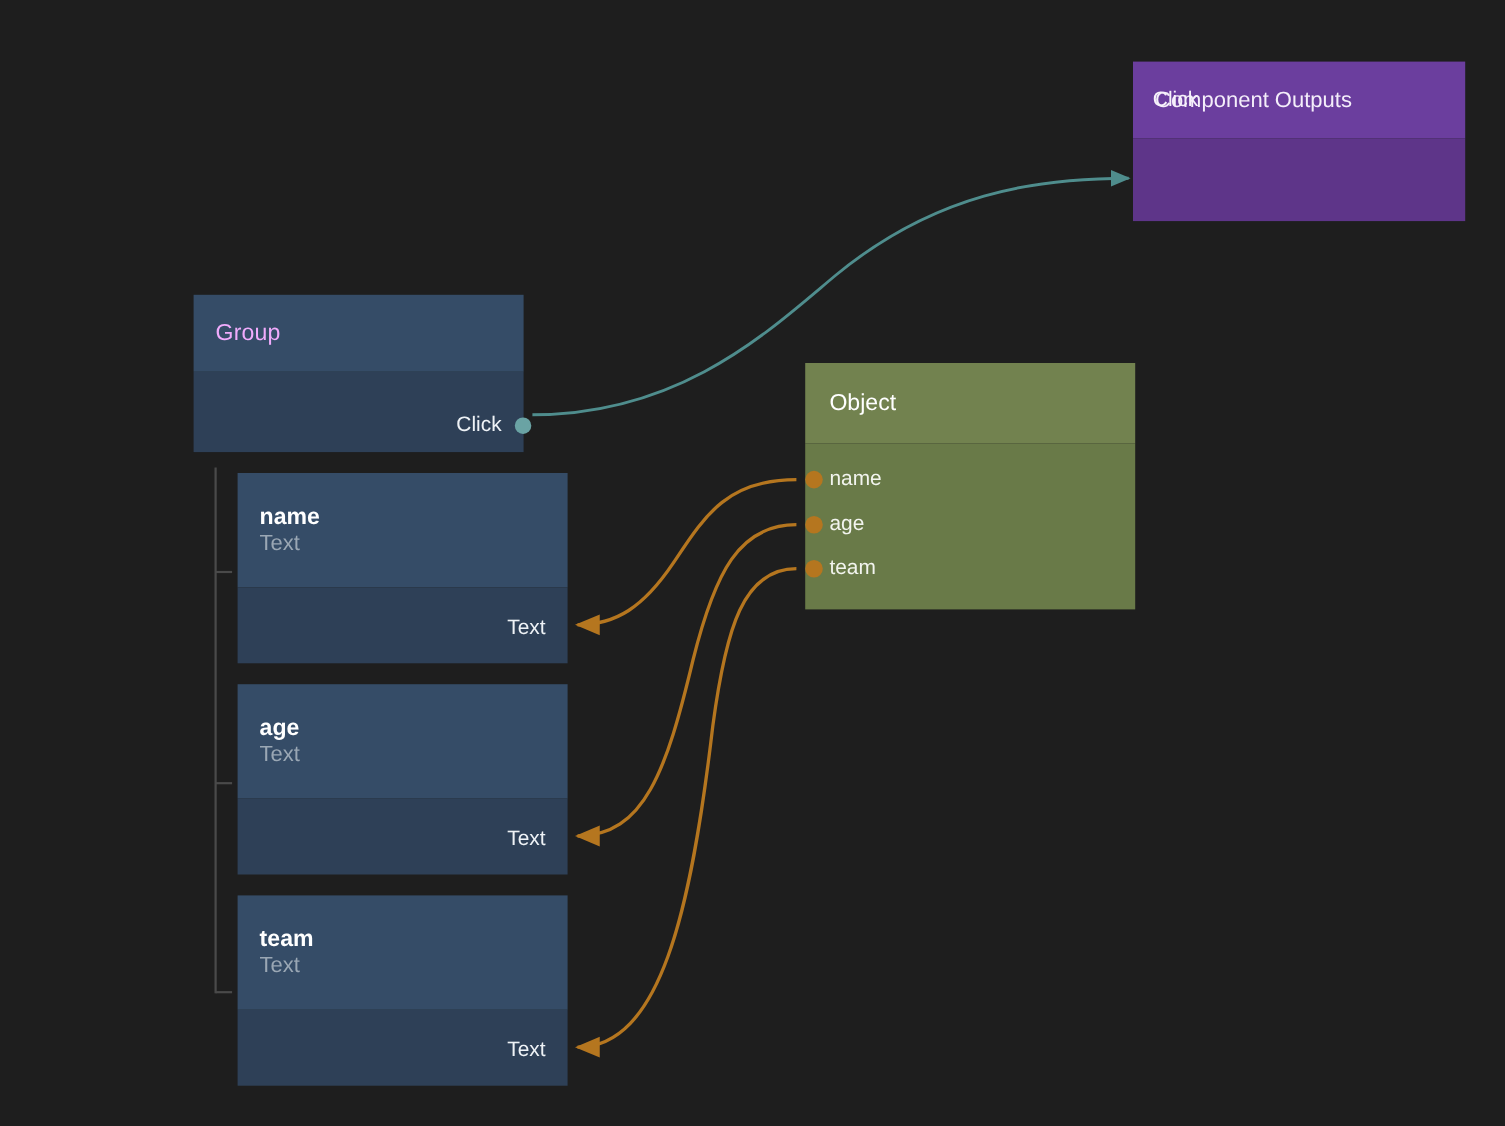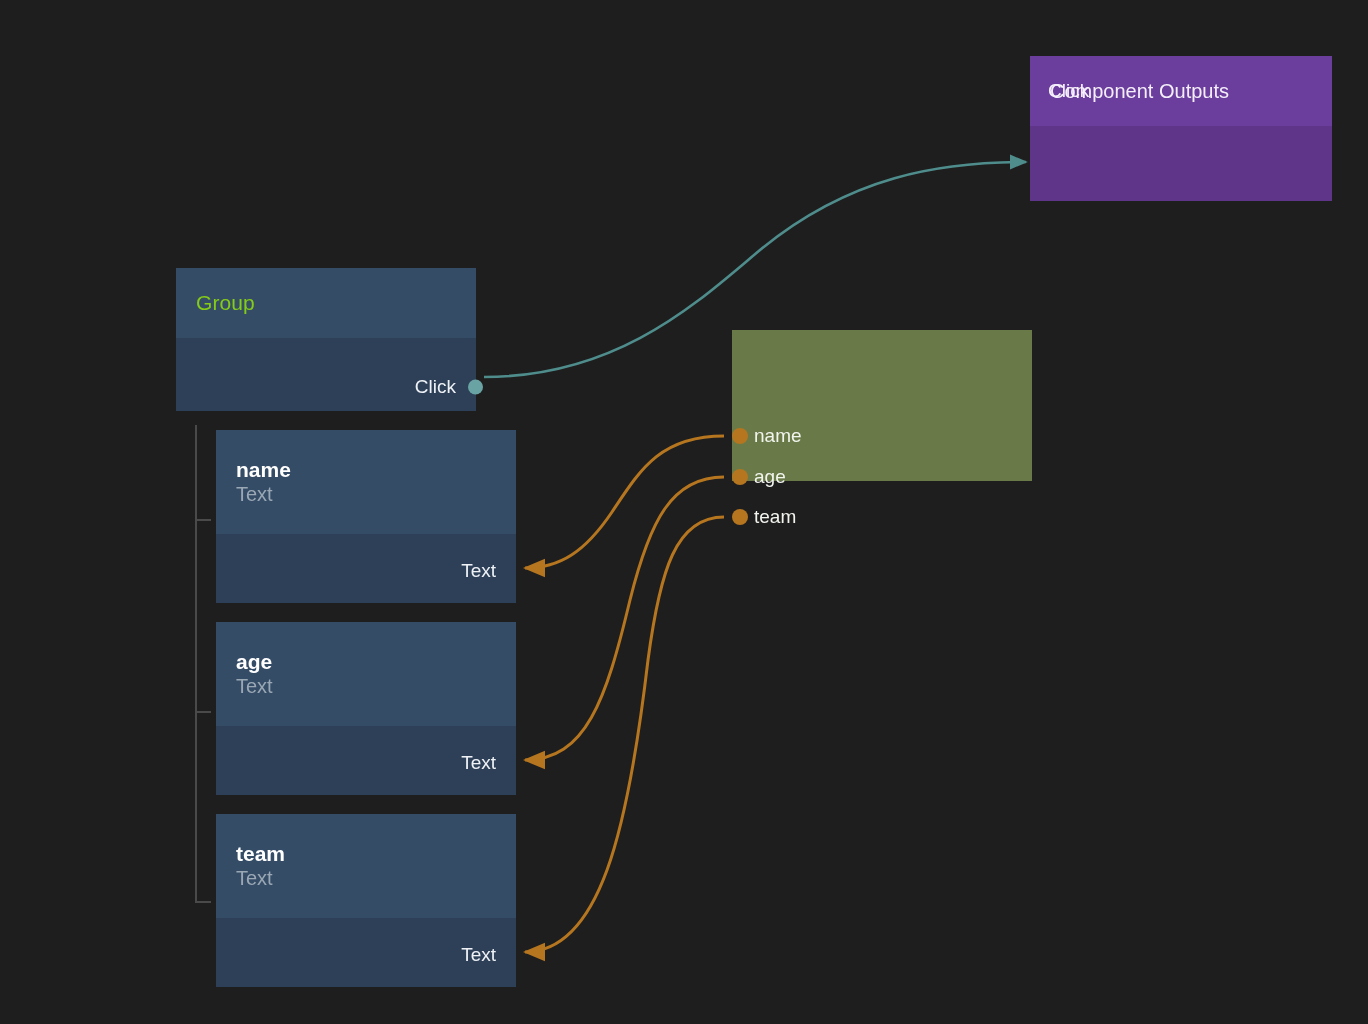--- a/index.html
+++ b/index.html
@@ -56,21 +56,21 @@
     top: 268px;
     width: 300px;
     height: 143px;
   }
   .group-node .node-header {
     height: 70px;
     background: #354c67;
     padding: 0 20px;
   }
   .group-node .node-title {
-    color: #84cc16;
+    color: #f0abfc;
     font-size: 21px;
     letter-spacing: .1px;
   }
   .group-node .node-body {
     height: 73px;
     background: #2e4057;
   }
   .port-row {
     position: absolute;
     display: flex;
@@ -289,20 +289,23 @@
       <span class="sub-subtitle">Text</span>
     </div>
     <div class="node-body">
       <div class="port-row out">
         <span>Text</span>
       </div>
     </div>
   </div>
 
   <div class="node object-node">
+    <div class="node-header">
+      <span class="node-title">Object</span>
+    </div>
     <div class="node-body"></div>
 
     <div class="port-row in p1">
       <span class="port-dot orange"></span>
       <span>name</span>
     </div>
     <div class="port-row in p2">
       <span class="port-dot orange"></span>
       <span>age</span>
     </div>

